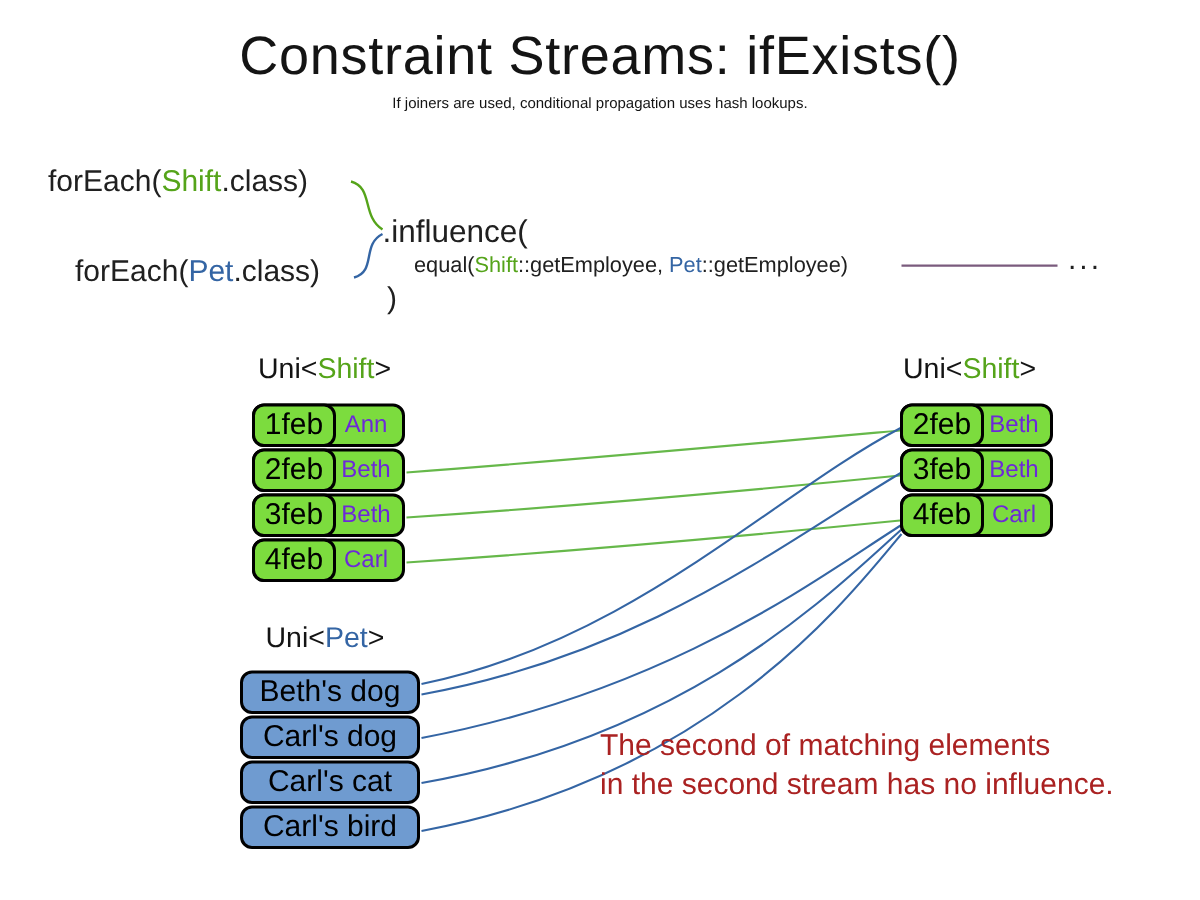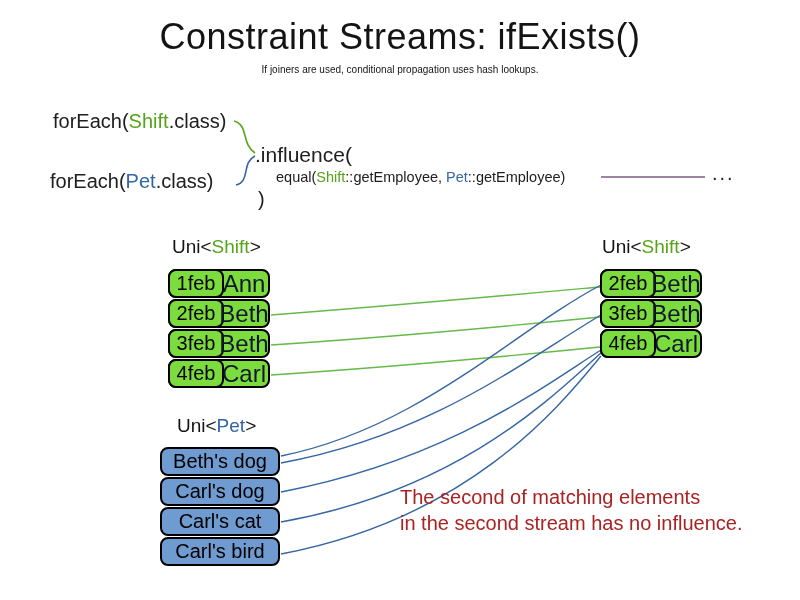--- a/index.html
+++ b/index.html
@@ -22,21 +22,21 @@
   }
   .datebox {
     position:absolute; box-sizing:border-box; left:-2px; top:-2px; width:56px; height:29px;
     background:#7cdc3e; border:2px solid #000; border-radius:8px;
     display:flex; align-items:center; justify-content:center;
     font-size:20px; color:#000;
   }
   .namecell {
     position:absolute; left:50px; right:0; top:0; bottom:0;
     display:flex; align-items:center; justify-content:center;
-    font-size:24px; color:#0f172a;
+    font-size:16px; color:#6d28d9;
   }
   .prow {
     box-sizing:border-box; width:120px; height:29px; margin-bottom:1px;
     background:#6f9bd0; border:2px solid #000; border-radius:8px;
     display:flex; align-items:center; justify-content:center;
     font-size:20px; color:#000;
   }
   .note { font-size:20px; line-height:26px; color:#aa2222; white-space:nowrap; }
   svg.overlay { position:absolute; left:0; top:0; pointer-events:none; }
 </style>
@@ -59,21 +59,21 @@
     <path d="M 281 456 C 420 428, 515 330, 601 285" fill="none" stroke="#3465a4" stroke-width="1.4"></path>
     <path d="M 281 463 C 430 436, 525 360, 601 315" fill="none" stroke="#3465a4" stroke-width="1.4"></path>
     <path d="M 281 492 C 450 460, 548 383, 601 350" fill="none" stroke="#3465a4" stroke-width="1.4"></path>
     <path d="M 281 522 C 462 490, 556 393, 601 353" fill="none" stroke="#3465a4" stroke-width="1.4"></path>
     <path d="M 281 554 C 472 518, 562 403, 601 356" fill="none" stroke="#3465a4" stroke-width="1.4"></path>
   </svg>
 
   <div class="abs title">Constraint Streams: ifExists()</div>
   <div class="abs subtitle">If joiners are used, conditional propagation uses hash lookups.</div>
 
-  <div class="abs code" style="left:53px; top:110px;"><span>forEach(</span><span class="green-text">Shift</span><span>.class)</span></div>
+  <div class="abs code" style="left:32px; top:110px;"><span>forEach(</span><span class="green-text">Shift</span><span>.class)</span></div>
 
   <div class="abs code" style="left:50px; top:170px;"><span>forEach(</span><span class="blue-text">Pet</span><span>.class)</span></div>
 
   <div class="abs code" style="left:255px; top:143px; font-size:21px;">.influence(</div>
 
   <div class="abs code-small" style="left:276px; top:169px;"><span>equal(</span><span class="green-text">Shift</span><span>::getEmployee, </span><span class="blue-text">Pet</span><span>::getEmployee)</span></div>
 
   <div class="abs code" style="left:712px; top:162px; letter-spacing:2px;">...</div>
 
   <div class="abs code" style="left:258px; top:188px;">)</div>

